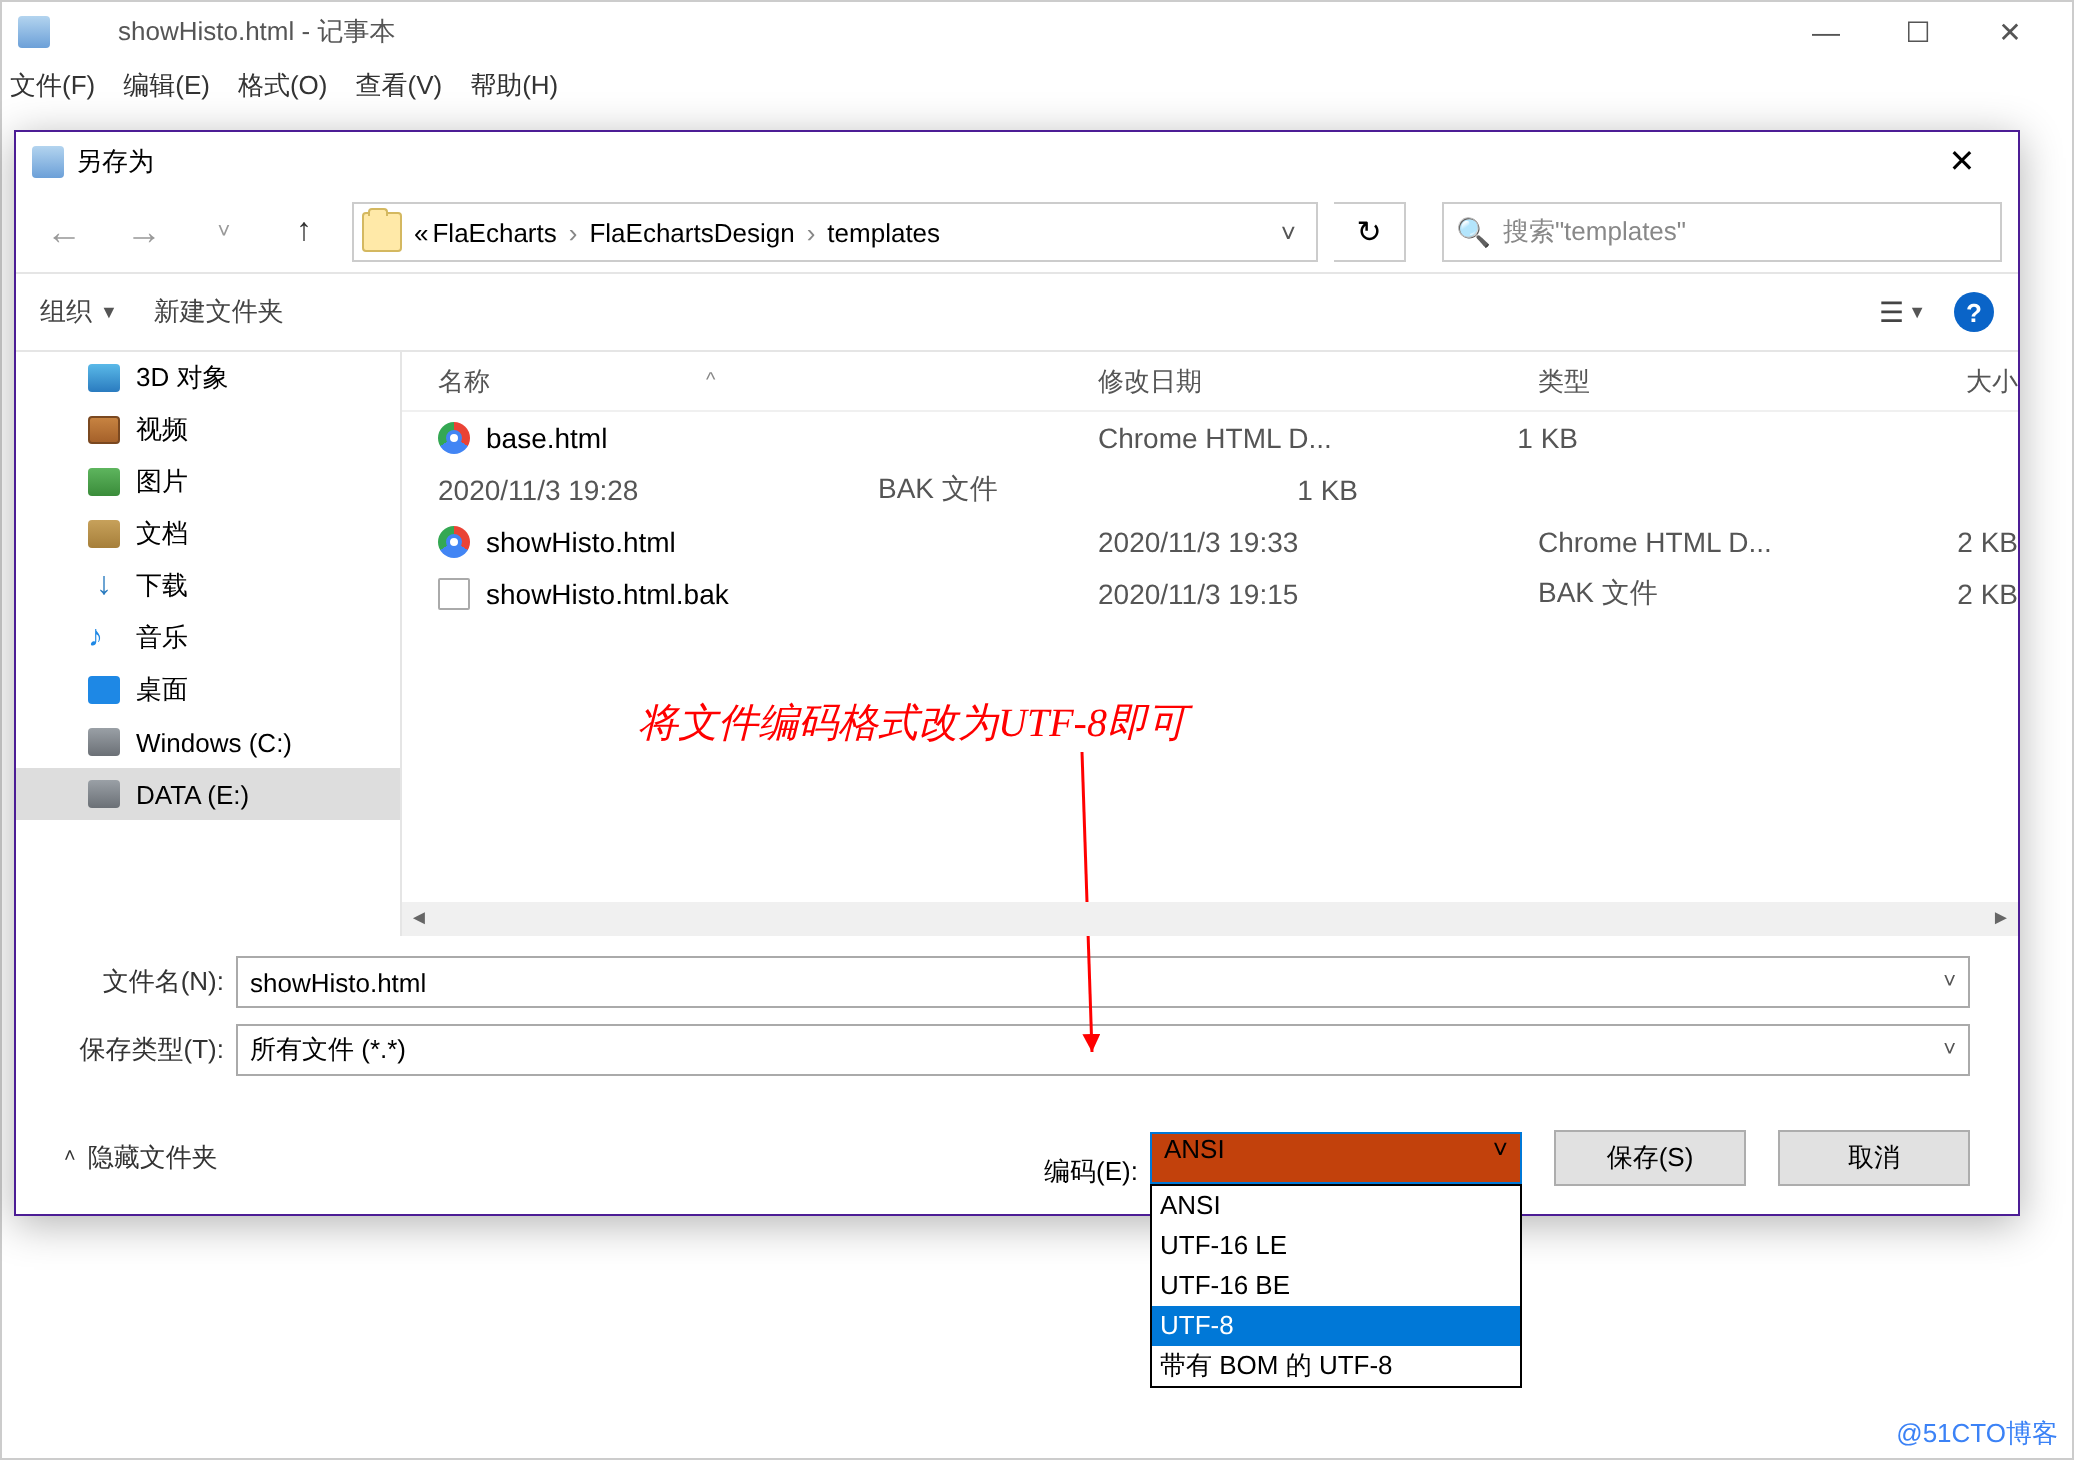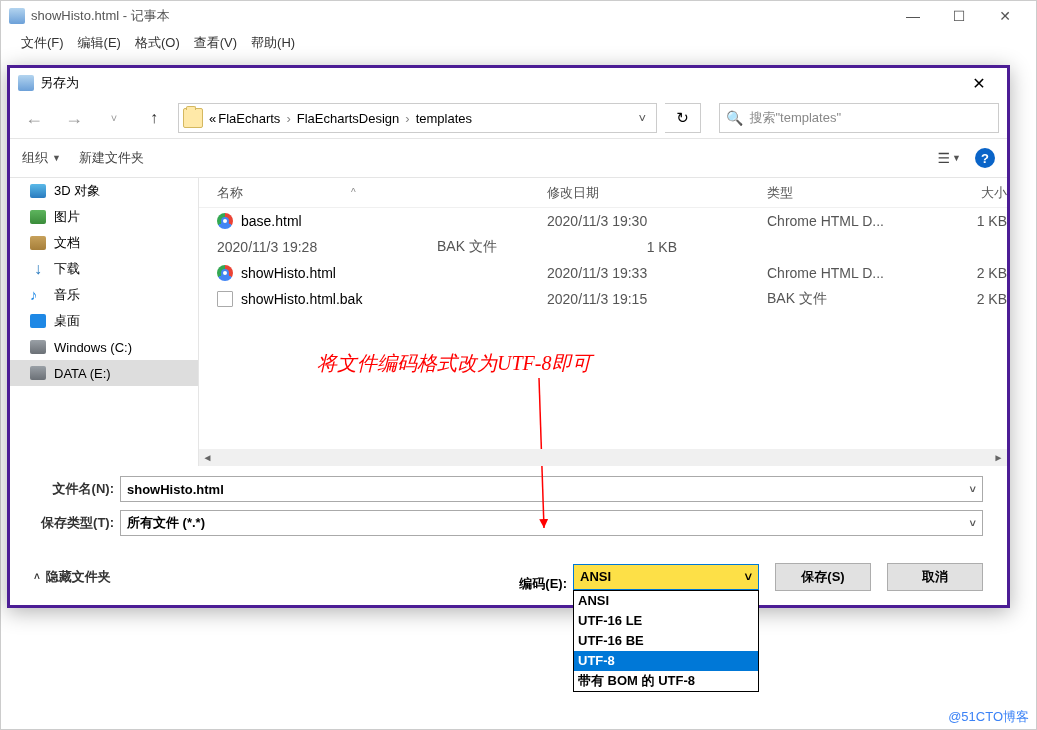--- a/index.html
+++ b/index.html
@@ -2,28 +2,28 @@
 <html><head>
 <meta charset="utf-8">
 <style>
 * { box-sizing: border-box; font-family: "Microsoft YaHei", "Segoe UI", sans-serif; }
 body { margin: 0; width: 1037px; height: 730px; background: #fff; font-size: 13px; color: #000; overflow: hidden; position: relative; }
 
 
 .notepad { width: 1037px; height: 730px; border: 1px solid #ccc; background: #fff; position: relative; }
 .np-title { height: 30px; display: flex; align-items: center; padding: 0 8px; }
 .np-title .np-icon { width: 16px; height: 16px; margin-right: 6px; background: linear-gradient(180deg,#b3d4ef,#6ca0d8); border-radius: 2px; }
-.np-title-text { flex: 1; color: #555; }
+.np-title-text { flex: 1; color: #555; margin-left: 28px; }
 .np-win-btns { display: flex; }
 .np-win-btns span { width: 46px; height: 30px; display: flex; align-items: center; justify-content: center; color: #555; font-size: 14px; }
-.np-menu { height: 24px; display: flex; align-items: center; padding: 0 20px; gap: 14px; color: #333; font-size: 13px; }
+.np-menu { height: 24px; display: flex; align-items: center; padding: 0 4px; gap: 14px; color: #333; font-size: 13px; }
 .np-client { position: absolute; left: 1px; right: 1px; top: 54px; bottom: 1px; background: #fff; padding: 10px 20px; font-family: "SimSun","Courier New",monospace; font-size: 26px; line-height: 34px; color: #000; white-space: pre; overflow: hidden; }
 
 
-.dialog { position: absolute; left: 7px; top: 65px; width: 1003px; height: 543px; background: #fff; border: 3px solid #4c1d95; box-shadow: 0 4px 20px rgba(0,0,0,0.3); display: flex; flex-direction: column; }
+.dialog { position: absolute; left: 7px; top: 65px; width: 1003px; height: 543px; background: #fff; border: 1px solid #4c1d95; box-shadow: 0 4px 20px rgba(0,0,0,0.3); display: flex; flex-direction: column; }
 .dlg-title { height: 30px; display: flex; align-items: center; padding: 0 8px; }
 .dlg-title .dlg-icon { width: 16px; height: 16px; margin-right: 6px; background: linear-gradient(180deg,#b3d4ef,#6ca0d8); border-radius: 2px; }
 .dlg-title-text { flex: 1; }
 .dlg-close { width: 40px; text-align: center; font-size: 16px; }
 
 .dlg-nav { height: 40px; display: flex; align-items: center; padding: 0 8px; gap: 8px; }
 .nav-arrow { width: 32px; height: 28px; display: flex; align-items: center; justify-content: center; color: #999; font-size: 18px; }
 .nav-up { color: #333; font-size: 16px; }
 .breadcrumb { flex: 1; height: 30px; border: 1px solid #ccc; display: flex; align-items: center; padding: 0 4px; gap: 2px; font-size: 13px; }
 .bc-icon { width: 20px; height: 20px; background: #ffe9a8; border: 1px solid #d4b860; border-radius: 2px; margin-right: 4px; position:relative; }
@@ -38,21 +38,21 @@
 .tb-left { display: flex; gap: 18px; color: #444; }
 .tb-item { display: flex; align-items: center; gap: 4px; }
 .tb-caret { font-size: 9px; color: #555; }
 .tb-right { margin-left: auto; display: flex; gap: 14px; align-items: center; }
 .view-icons { display:flex; align-items:center; gap:2px; font-size:14px; color:#444; }
 .help-icon { width: 20px; height: 20px; border-radius: 50%; background: #0a64c8; color: #fff; display: flex; align-items: center; justify-content: center; font-size: 13px; font-weight: bold; }
 
 .dlg-body { flex: 1; display: flex; min-height: 0; }
 .sidebar { width: 196px; border-right: 1px solid #e5e5e5; overflow: hidden; }
 .sb-item { height: 26px; display: flex; align-items: center; padding-left: 36px; gap: 8px; font-size: 13px; }
-.sb-item.lv2 { padding-left: 20px; }
+.sb-item.lv2 { padding-left: 36px; }
 .sb-item.sel { background: #ddd; }
 .sb-ico { width: 16px; height: 14px; border-radius: 2px; flex-shrink: 0; }
 .ic-3d { background: linear-gradient(#5ab9e8,#2a7bbf); }
 .ic-vid { background: linear-gradient(#c78341,#a5612a); border:1px solid #7a4820;}
 .ic-pic { background: linear-gradient(#5eb55e,#3a8c3a); }
 .ic-doc { background: linear-gradient(#c7a15b,#a67f3a); }
 .ic-dl { color:#2a7bbf; background:none; font-size:16px; line-height:14px; text-align:center; }
 .ic-mus { color:#1e88e5; background:none; font-size:15px; line-height:14px; }
 .ic-desk { background: #1e88e5; }
 .ic-win { background: linear-gradient(#9aa0a6,#6b7076); }
@@ -73,30 +73,30 @@
 .rs { width: 60px; text-align: right; color: #555; }
 .fic { width: 16px; height: 16px; flex-shrink: 0; }
 .fic-chrome { border-radius:50%; background: conic-gradient(#EA4335 0 120deg,#4285F4 120deg 240deg,#34A853 240deg 360deg); position:relative;}
 .fic-chrome::after{content:"";position:absolute;inset:4px;background:#fff;border-radius:50%;border:2px solid #4285F4;}
 .fic-file { background:#fff; border:1px solid #aaa; border-radius:1px; }
 .annot { position: absolute; left: 118px; top: 172px; color: #ff0000; font-size: 20px; font-family: "Microsoft YaHei"; pointer-events:none;font-style:italic; }
 .hscroll { position:absolute; bottom:0; left:0; right:0; height:17px; background:#f0f0f0; display:flex; }
 .hscroll .arr { width:17px; background:#f0f0f0; display:flex;align-items:center;justify-content:center;font-size:10px;color:#666;}
 .hscroll .track { flex:1; background:#f0f0f0; }
 
-.dlg-bottom { padding: 10px 24px 12px 24px; font-weight: bold; }
+.dlg-bottom { padding: 10px 24px 12px 24px; }
 .frow { display: flex; align-items: center; margin-bottom: 8px; }
 .flabel { width: 86px; text-align: right; padding-right: 6px; color: #333; font-size: 13px; }
 .finput { flex: 1; height: 26px; border: 1px solid #aaa; padding: 0 6px; font-size: 13px; background: #fff; display: flex; align-items: center; justify-content: space-between; }
 .finput .dd { color: #555; font-size: 11px; }
 .dlg-actions { display: flex; align-items: center; margin-top: 24px; position: relative; }
 .hide-folders { display: flex; align-items: center; gap: 6px; color: #333; font-size: 13px; }
 .hide-caret { font-size: 10px; }
 .enc-label { margin-left: auto; margin-right: 6px; font-size: 13px; margin-top: 15px; }
-.enc-select { width: 186px; height: 26px; border: 1px solid #0078d7; background: #fde047; padding: 0 6px; display: flex; align-items: center; justify-content: space-between; font-size: 13px; position: relative; }
+.enc-select { width: 186px; height: 26px; border: 1px solid #0078d7; background: #c2410c; padding: 0 6px; display: flex; align-items: flex-start; justify-content: space-between; font-size: 13px; position: relative; }
 .enc-options { position: absolute; left: -1px; top: 25px; width: 186px; border: 1px solid #000; background: #fff; z-index: 10; }
 .enc-opt { height: 20px; padding: 0 4px; display: flex; align-items: center; font-size: 13px; }
 .enc-opt.sel { background: #0078d7; color: #fff; }
 .btn { width: 96px; height: 28px; border: 1px solid #adadad; background: #e1e1e1; margin-left: 16px; display: flex; align-items: center; justify-content: center; font-size: 13px; }
 
 svg.arrow-line { position: absolute; pointer-events: none; }
 .watermark { position:absolute; right:8px; bottom:4px; color:#3b82f6; font-size:13px; }
 </style>
 </head>
 <body>
@@ -168,20 +168,24 @@
     </div>
   </div>
 
   <div class="dlg-body">
     <div class="sidebar" id="sidebar">
         <div class="sb-item lv2">
           <div class="sb-ico ic-3d"></div>
           <span>3D 对象</span>
         </div>
         <div class="sb-item lv2">
+          <div class="sb-ico ic-vid"></div>
+          <span>视频</span>
+        </div>
+        <div class="sb-item lv2">
           <div class="sb-ico ic-pic"></div>
           <span>图片</span>
         </div>
         <div class="sb-item lv2">
           <div class="sb-ico ic-doc"></div>
           <span>文档</span>
         </div>
         <div class="sb-item lv2">
           <div class="sb-ico ic-dl">↓</div>
           <span>下载</span>
@@ -212,21 +216,20 @@
         <div class="col-date">修改日期</div>
         <div class="col-type">类型</div>
         <div class="col-size">大小</div>
       </div>
       <div class="rows" id="rows">
           <div class="row">
             <div class="rn">
               <div class="fic fic-chrome"></div>
               <span>base.html</span>
             </div>
-            <div class="rd">2020/11/3 19:30</div>
             <div class="rt">Chrome HTML D...</div>
             <div class="rs">1 KB</div>
           </div>
           <div class="row">
             <div class="rd">2020/11/3 19:28</div>
             <div class="rt">BAK 文件</div>
             <div class="rs">1 KB</div>
           </div>
           <div class="row">
             <div class="rn">

